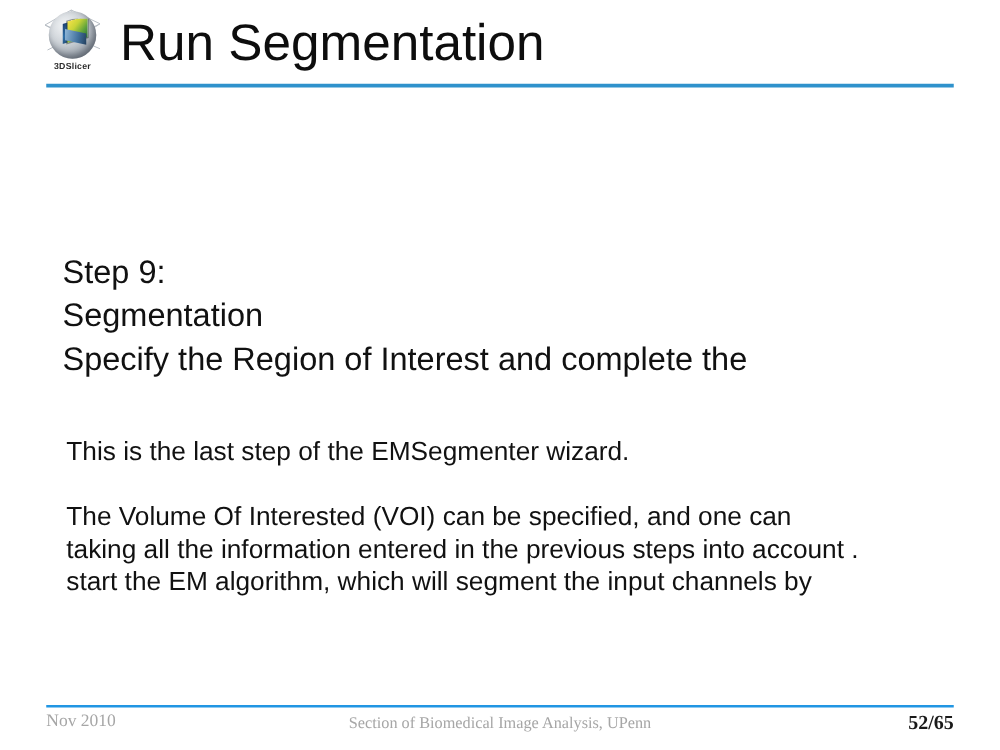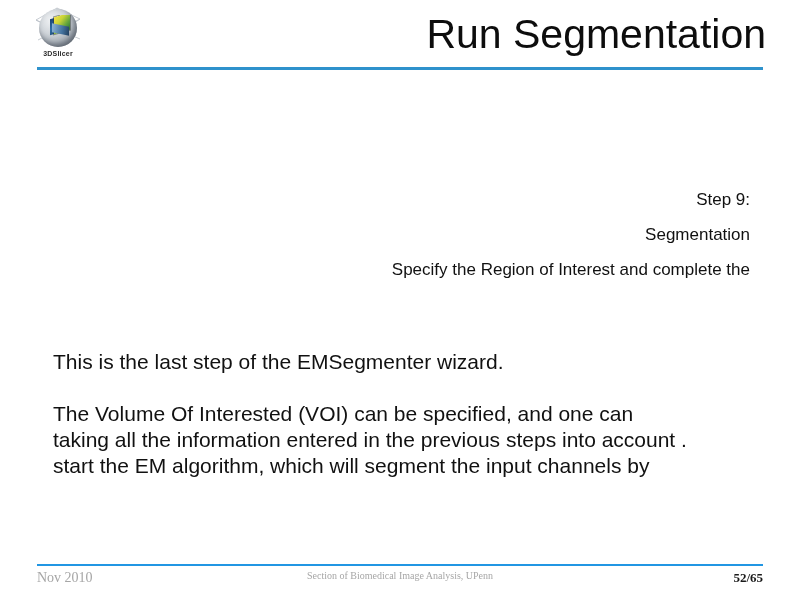--- a/index.html
+++ b/index.html
@@ -102,46 +102,46 @@
     font-size: 7px;
     font-weight: bold;
     color: #2b2b2b;
     letter-spacing: 0.2px;
   }
   .slide-title {
     position: absolute;
     left: 96px;
     top: 10px;
     width: 670px;
-    text-align: right;
+    text-align: left;
     font-family: "Liberation Sans", sans-serif;
     font-size: 41px;
     font-weight: normal;
     color: #0d0d0d;
     line-height: 48px;
     white-space: nowrap;
   }
   .header-rule {
     position: absolute;
     left: 37px;
     top: 67px;
     width: 726px;
     height: 3px;
     background: #2f92cc;
   }
 
   
   .step-heading {
     position: absolute;
     left: 50px;
-    top: 182px;
+    top: 200px;
     width: 700px;
-    text-align: right;
-    font-family: "Liberation Sans", sans-serif;
-    font-size: 17px;
+    text-align: left;
+    font-family: "Liberation Sans", sans-serif;
+    font-size: 26px;
     font-weight: normal;
     color: #111111;
     line-height: 35px;
   }
   .body-text {
     position: absolute;
     left: 53px;
     top: 349px;
     width: 714px;
     font-family: "Liberation Sans", sans-serif;
@@ -181,29 +181,29 @@
     font-size: 14px;
     color: #a6a6a6;
   }
   .footer-center {
     position: absolute;
     left: 0;
     top: 0;
     width: 726px;
     text-align: center;
     font-family: "Liberation Serif", serif;
-    font-size: 10px;
+    font-size: 13px;
     color: #a6a6a6;
   }
   .footer-right {
     position: absolute;
     right: 0px;
     top: 0px;
     font-family: "Liberation Serif", serif;
-    font-size: 13px;
+    font-size: 16px;
     font-weight: bold;
     color: #1a1a1a;
   }
 </style>
 </head>
 <body>
 
 <div class="slide">
 
   <div class="header">

